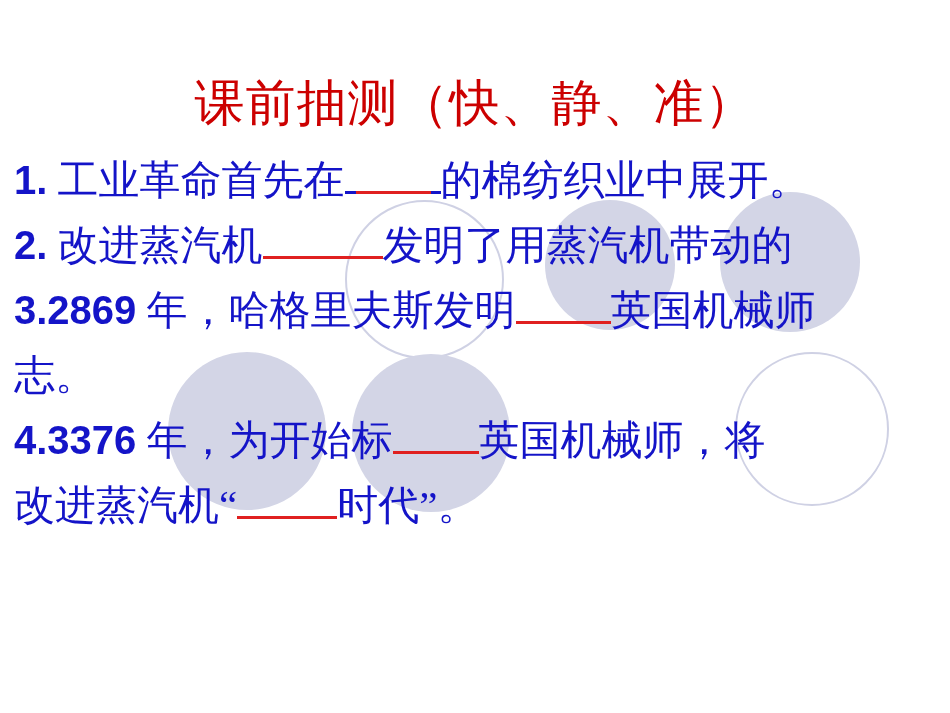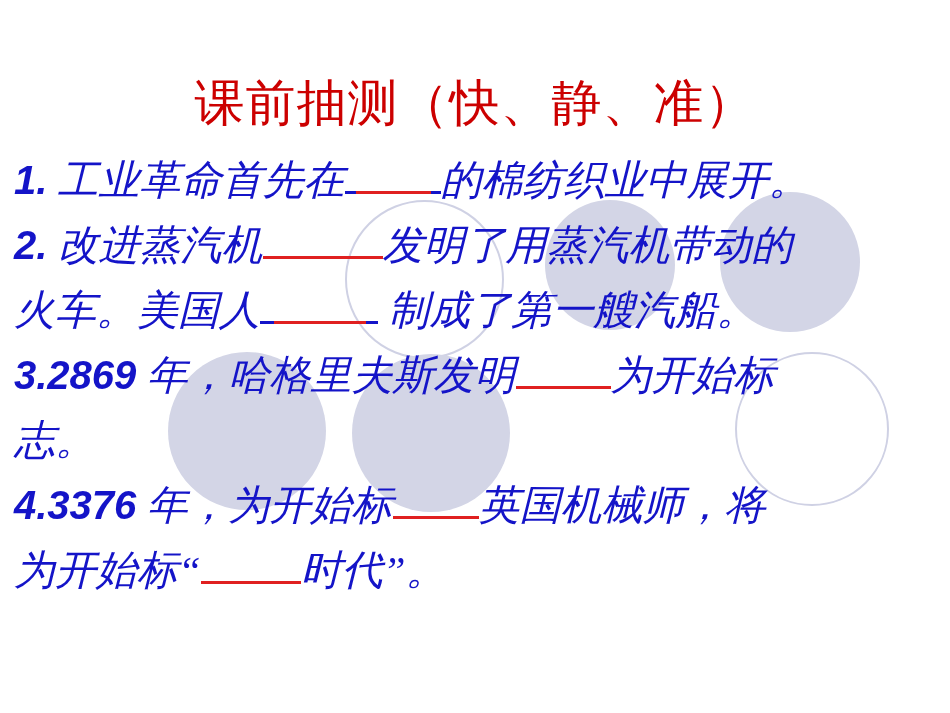--- a/index.html
+++ b/index.html
@@ -61,21 +61,20 @@
     top: 136px;
     width: 930px;
     color: #1414c8;
     font-size: 41px;
     line-height: 65px;
     font-family: "Liberation Serif", "DejaVu Serif", serif;
   }
 
   .qline {
     white-space: nowrap;
-    font-style: italic;
   }
 
   .num {
     font-family: "Liberation Sans", "DejaVu Sans", sans-serif;
     font-weight: bold;
     font-size: 40px;
   }
 
   
   .blank {
@@ -130,35 +129,32 @@
 
       <div class="qline">
         <span class="num">1.</span>
         <span>工业革命首先在</span><span class="blank b-w1"></span><span>的棉纺织业中展开。</span>
       </div>
 
       <div class="qline">
         <span class="num">2.</span>
         <span>改进蒸汽机</span><span class="blank b-w2 red-full"></span><span>发明了用蒸汽机带动的</span>
       </div>
-      <div class="qline">
-        <span>火车。美国人</span><span class="blank b-w3"></span><span> 制成了第一艘汽船。</span>
-      </div>
 
       <div class="qline">
         <span class="num">3.</span><span class="num">2869</span>
-        <span>年，哈格里夫斯发明</span><span class="blank b-w4 red-full"></span><span>为开始标</span>
+        <span>年，哈格里夫斯发明</span><span class="blank b-w4 red-full"></span><span>英国机械师</span>
       </div>
       <div class="qline">
         <span>志。</span>
       </div>
 
       <div class="qline">
         <span class="num">4.</span><span class="num">3376</span>
         <span>年，为开始标</span><span class="blank b-w5 red-full"></span><span>英国机械师，将</span>
       </div>
       <div class="qline">
-        <span>为开始标“</span><span class="blank b-w6 red-full"></span><span>时代”。</span>
+        <span>改进蒸汽机“</span><span class="blank b-w6 red-full"></span><span>时代”。</span>
       </div>
 
     </div>
   </div>
 </div>
 
 </body></html>

